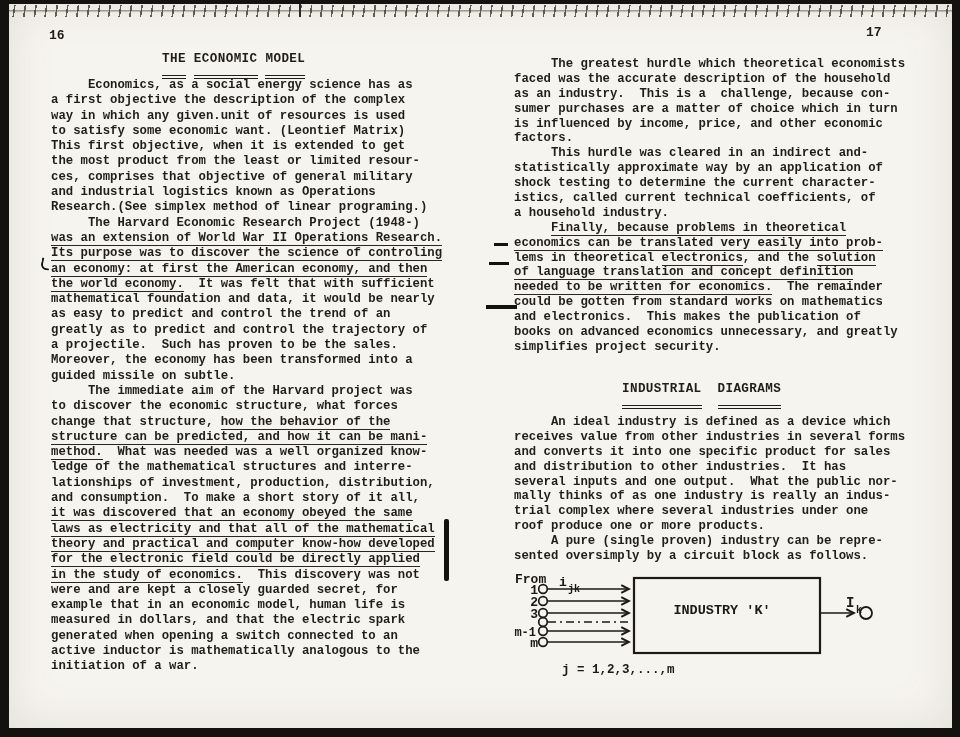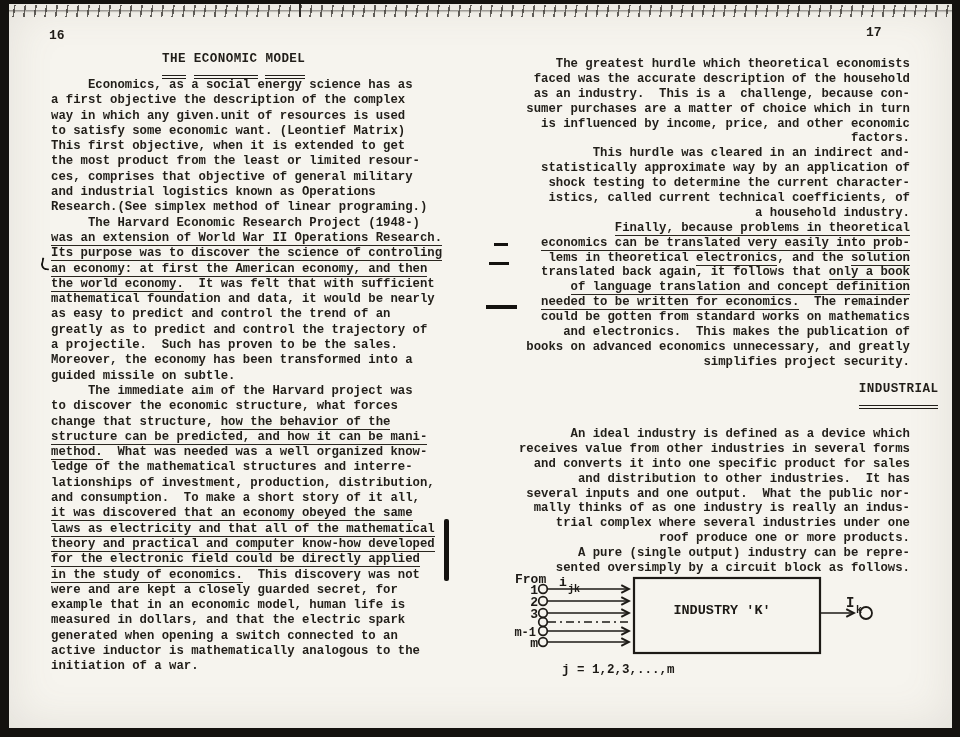--- a/index.html
+++ b/index.html
@@ -9,21 +9,21 @@
          box-shadow:inset 0 0 46px rgba(115,105,90,.14);}
   .stitch{position:absolute;left:9px;right:8px;top:5px;height:12px;opacity:.85;
     background-image:
       repeating-linear-gradient(98deg, transparent 0 5px, rgba(40,36,32,.85) 5px 6.6px, transparent 6.6px 10.5px),
       linear-gradient(to bottom, transparent 38%, rgba(46,43,40,.5) 46%, rgba(46,43,40,.22) 56%, transparent 64%);}
   .tick-top{position:absolute;left:299px;top:4px;width:2px;height:13px;background:#2c2925;}
   .pagenum{position:absolute;font-size:13px;font-weight:700;}
   .col{position:absolute;}
   .tl{white-space:pre;font-size:12.3px;font-weight:700;}
   .col16 .tl{height:15.3px;line-height:15.3px;}
-  .col17 .tl{height:14.9px;line-height:14.9px;text-align:right;}
+  .col17 .tl{height:14.9px;line-height:14.9px;}
   .heading .tl{font-size:12.6px;letter-spacing:.4px;height:20px;line-height:16px;}
   .u{border-bottom:1.8px solid #2a261f;}
   .uu{border-bottom:4px double #211e19;padding-bottom:9px;}
   .mark{position:absolute;background:#14120f;}
   .mark-round{border-radius:2px;}
   .pen-curl{position:absolute;width:7px;height:10px;border-left:2.5px solid #14120f;
             border-bottom:2px solid #14120f;border-radius:0 0 0 6px;transform:rotate(12deg);}
   svg text{font-family:"Liberation Mono","DejaVu Sans Mono",monospace;font-weight:700;fill:#1d1a16;}
 </style>
 </head>
@@ -92,41 +92,40 @@
       <div class="tl"><span>is influenced by income, price, and other economic</span></div>
       <div class="tl"><span>factors.</span></div>
       <div class="tl"><span>     This hurdle was cleared in an indirect and-</span></div>
       <div class="tl"><span>statistically approximate way by an application of</span></div>
       <div class="tl"><span>shock testing to determine the current character-</span></div>
       <div class="tl"><span>istics, called current technical coefficients, of</span></div>
       <div class="tl"><span>a household industry.</span></div>
       <div class="tl"><span>     </span><span class="u">Finally, because problems in theoretical</span></div>
       <div class="tl"><span class="u">economics can be translated very easily into prob-</span></div>
       <div class="tl"><span>lems in theoretical </span><span class="u">electronics</span><span>, and the </span><span class="u">solution</span></div>
-      <div class="tl"><span>translated back again, it follows that </span><span class="u">only a book</span></div>
       <div class="tl"><span class="u">of language translation and concept definition</span></div>
       <div class="tl"><span class="u">needed to be written for economics.</span><span>  The remainder</span></div>
       <div class="tl"><span>could be gotten from standard works on mathematics</span></div>
       <div class="tl"><span>and electronics.  This makes the publication of</span></div>
       <div class="tl"><span>books on advanced economics unnecessary, and greatly</span></div>
       <div class="tl"><span>simplifies project security.</span></div>
     </div>
   <div class="col col17 heading" style="left:514px;top:381px;width:396px;padding-left:108px;">
       <div class="tl"><span class="uu">INDUSTRIAL</span><span>  </span><span class="uu">DIAGRAMS</span></div>
     </div>
-  <div class="col col17" style="left:514px;top:415px;width:396px;margin-top:12px;">
+  <div class="col col17" style="left:514px;top:415px;width:396px;">
       <div class="tl"><span>     An ideal industry is defined as a device which</span></div>
       <div class="tl"><span>receives value from other industries in several forms</span></div>
       <div class="tl"><span>and converts it into one specific product for sales</span></div>
       <div class="tl"><span>and distribution to other industries.  It has</span></div>
       <div class="tl"><span>several inputs and one output.  What the public nor-</span></div>
       <div class="tl"><span>mally thinks of as one industry is really an indus-</span></div>
       <div class="tl"><span>trial complex where several industries under one</span></div>
       <div class="tl"><span>roof produce one or more products.</span></div>
-      <div class="tl"><span>     A pure (single output) industry can be repre-</span></div>
+      <div class="tl"><span>     A pure (single proven) industry can be repre-</span></div>
       <div class="tl"><span>sented oversimply by a circuit block as follows.</span></div>
     </div>
 
   <div class="mark" style="left:494px;top:243px;width:14px;height:3px;"></div>
   <div class="mark" style="left:489px;top:262px;width:20px;height:3px;"></div>
   <div class="mark" style="left:486px;top:305px;width:31px;height:4px;"></div>
 
   <svg width="400" height="120" viewBox="0 0 400 120" style="position:absolute;left:505px;top:565px;">
     <defs>
       <marker id="ah" viewBox="0 0 10 10" refX="8.5" refY="5" markerWidth="6.5" markerHeight="6.5" orient="auto">

